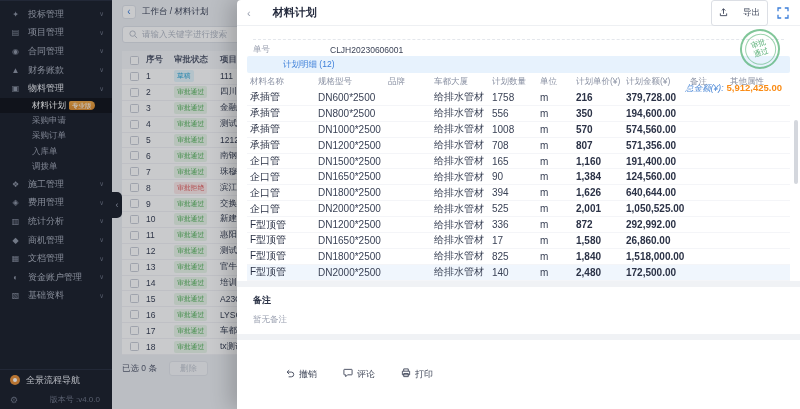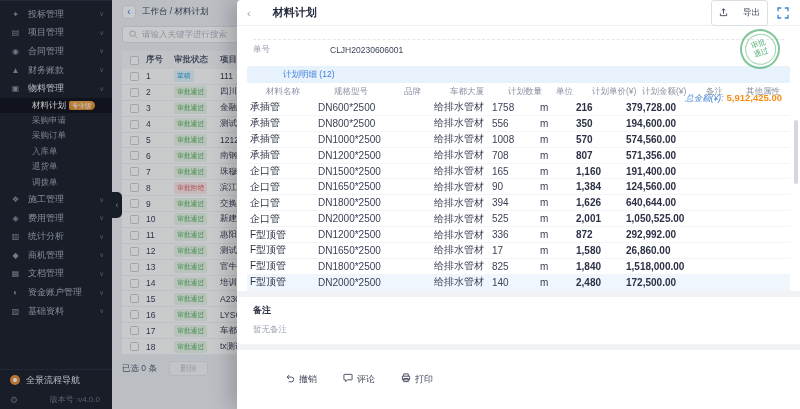--- a/index.html
+++ b/index.html
@@ -62,33 +62,33 @@
   .info-label { font-size:8.5px; color:#9aa0b0; }
   .creator-line { display:flex; align-items:center; gap:4px; margin-top:3px; }
   .avatar-blur { width:15px; height:15px; background:#8d939f; border-radius:2px; filter:blur(1px); }
   .name-blur { width:24px; height:6px; background:#b6bac2; border-radius:2px; filter:blur(1.5px); }
   .tag-blur { width:36px; height:8px; background:#b9d6f2; border-radius:2px; filter:blur(1px); margin-top:4px; }
   .date-value { font-size:11px; font-weight:bold; color:#262c3f; margin-top:3px; }
   .stamp { position:absolute; right:20px; top:3px; width:40px; height:40px; border:2px solid rgba(76,174,110,0.7); border-radius:50%; transform:rotate(-18deg); display:flex; align-items:center; justify-content:center; }
   .stamp-inner { width:31px; height:31px; border:1px solid rgba(76,174,110,0.55); border-radius:50%; display:flex; align-items:center; justify-content:center; }
   .stamp-text { width:17px; font-size:7.5px; line-height:1.15; color:rgba(66,164,100,0.9); text-align:center; word-break:break-all; }
   .dashed-div { border-bottom:1px dashed #e4e7ec; margin-top:6px; }
-  .order-row { display:flex; align-items:center; padding:4px 0 10px 0; font-size:8.5px; }
+  .order-row { display:flex; align-items:center; padding:4px 0 0 0; font-size:8.5px; }
   .order-label { color:#9aa0b0; width:77px; }
   .order-value { color:#3a4256; }
 
   .detail-bar { flex:none; margin:0 10px; height:17px; background:#e7f2fd; border-radius:2px; display:flex; align-items:center; justify-content:space-between; padding:0 8px; }
   .detail-label { color:#3d7fd9; font-size:8.5px;margin-left:28px; }
   .total-wrap { font-size:8.5px; display:flex; align-items:baseline; }
   .total-label { color:#4a87d6;font-style:italic; }
   .total-value { color:#fa8c16; font-weight:bold; font-size:9.5px; margin-left:3px;margin-top:48px; }
 
   .detail-table { flex:none; margin:0 10px; }
   .dt-header,.dt-row { display:grid; grid-template-columns:68px 70px 46px 58px 48px 36px 50px 64px 40px 1fr; align-items:center; }
-  .dt-header { height:17px; font-size:8.5px; color:#8a91a3;margin-left:16px; }
+  .dt-header { height:17px; font-size:8.5px; color:#8a91a3; }
   .dt-header > span { padding-left:3px; }
   .dt-row { height:15.9px; font-size:10px; color:#3a4256; border-bottom:1px solid #f4f5f8; }
   .dt-row > span { padding-left:3px; overflow:hidden; white-space:nowrap; }
   .dt-row:last-child { background:#f0f6fd; }
   .c-name { color:#2b3246; }
   .c-price,.c-amount { color:#2b3246; font-weight:bold; }
 
   .section-gap { flex:none; height:6px; background:#f0f2f5; }
   .remark-sec { flex:none; padding:7px 16px 8px 16px; }
   .remark-label { font-size:9px; font-weight:bold; color:#2b3246; }
@@ -132,23 +132,20 @@
         <span class="edition-badge">专业版</span>
       </div>
       <div class="submenu-item">
         <span>采购申请</span>
       </div>
       <div class="submenu-item">
         <span>采购订单</span>
       </div>
       <div class="submenu-item">
         <span>入库单</span>
-      </div>
-      <div class="submenu-item">
-        <span>退货单</span>
       </div>
       <div class="submenu-item">
         <span>调拨单</span>
       </div>
       <div class="menu-item">
         <span class="mi-icon">❖</span>
         <span class="mi-label">施工管理</span>
         <span class="mi-chevron">∨</span>
       </div>
       <div class="menu-item">

